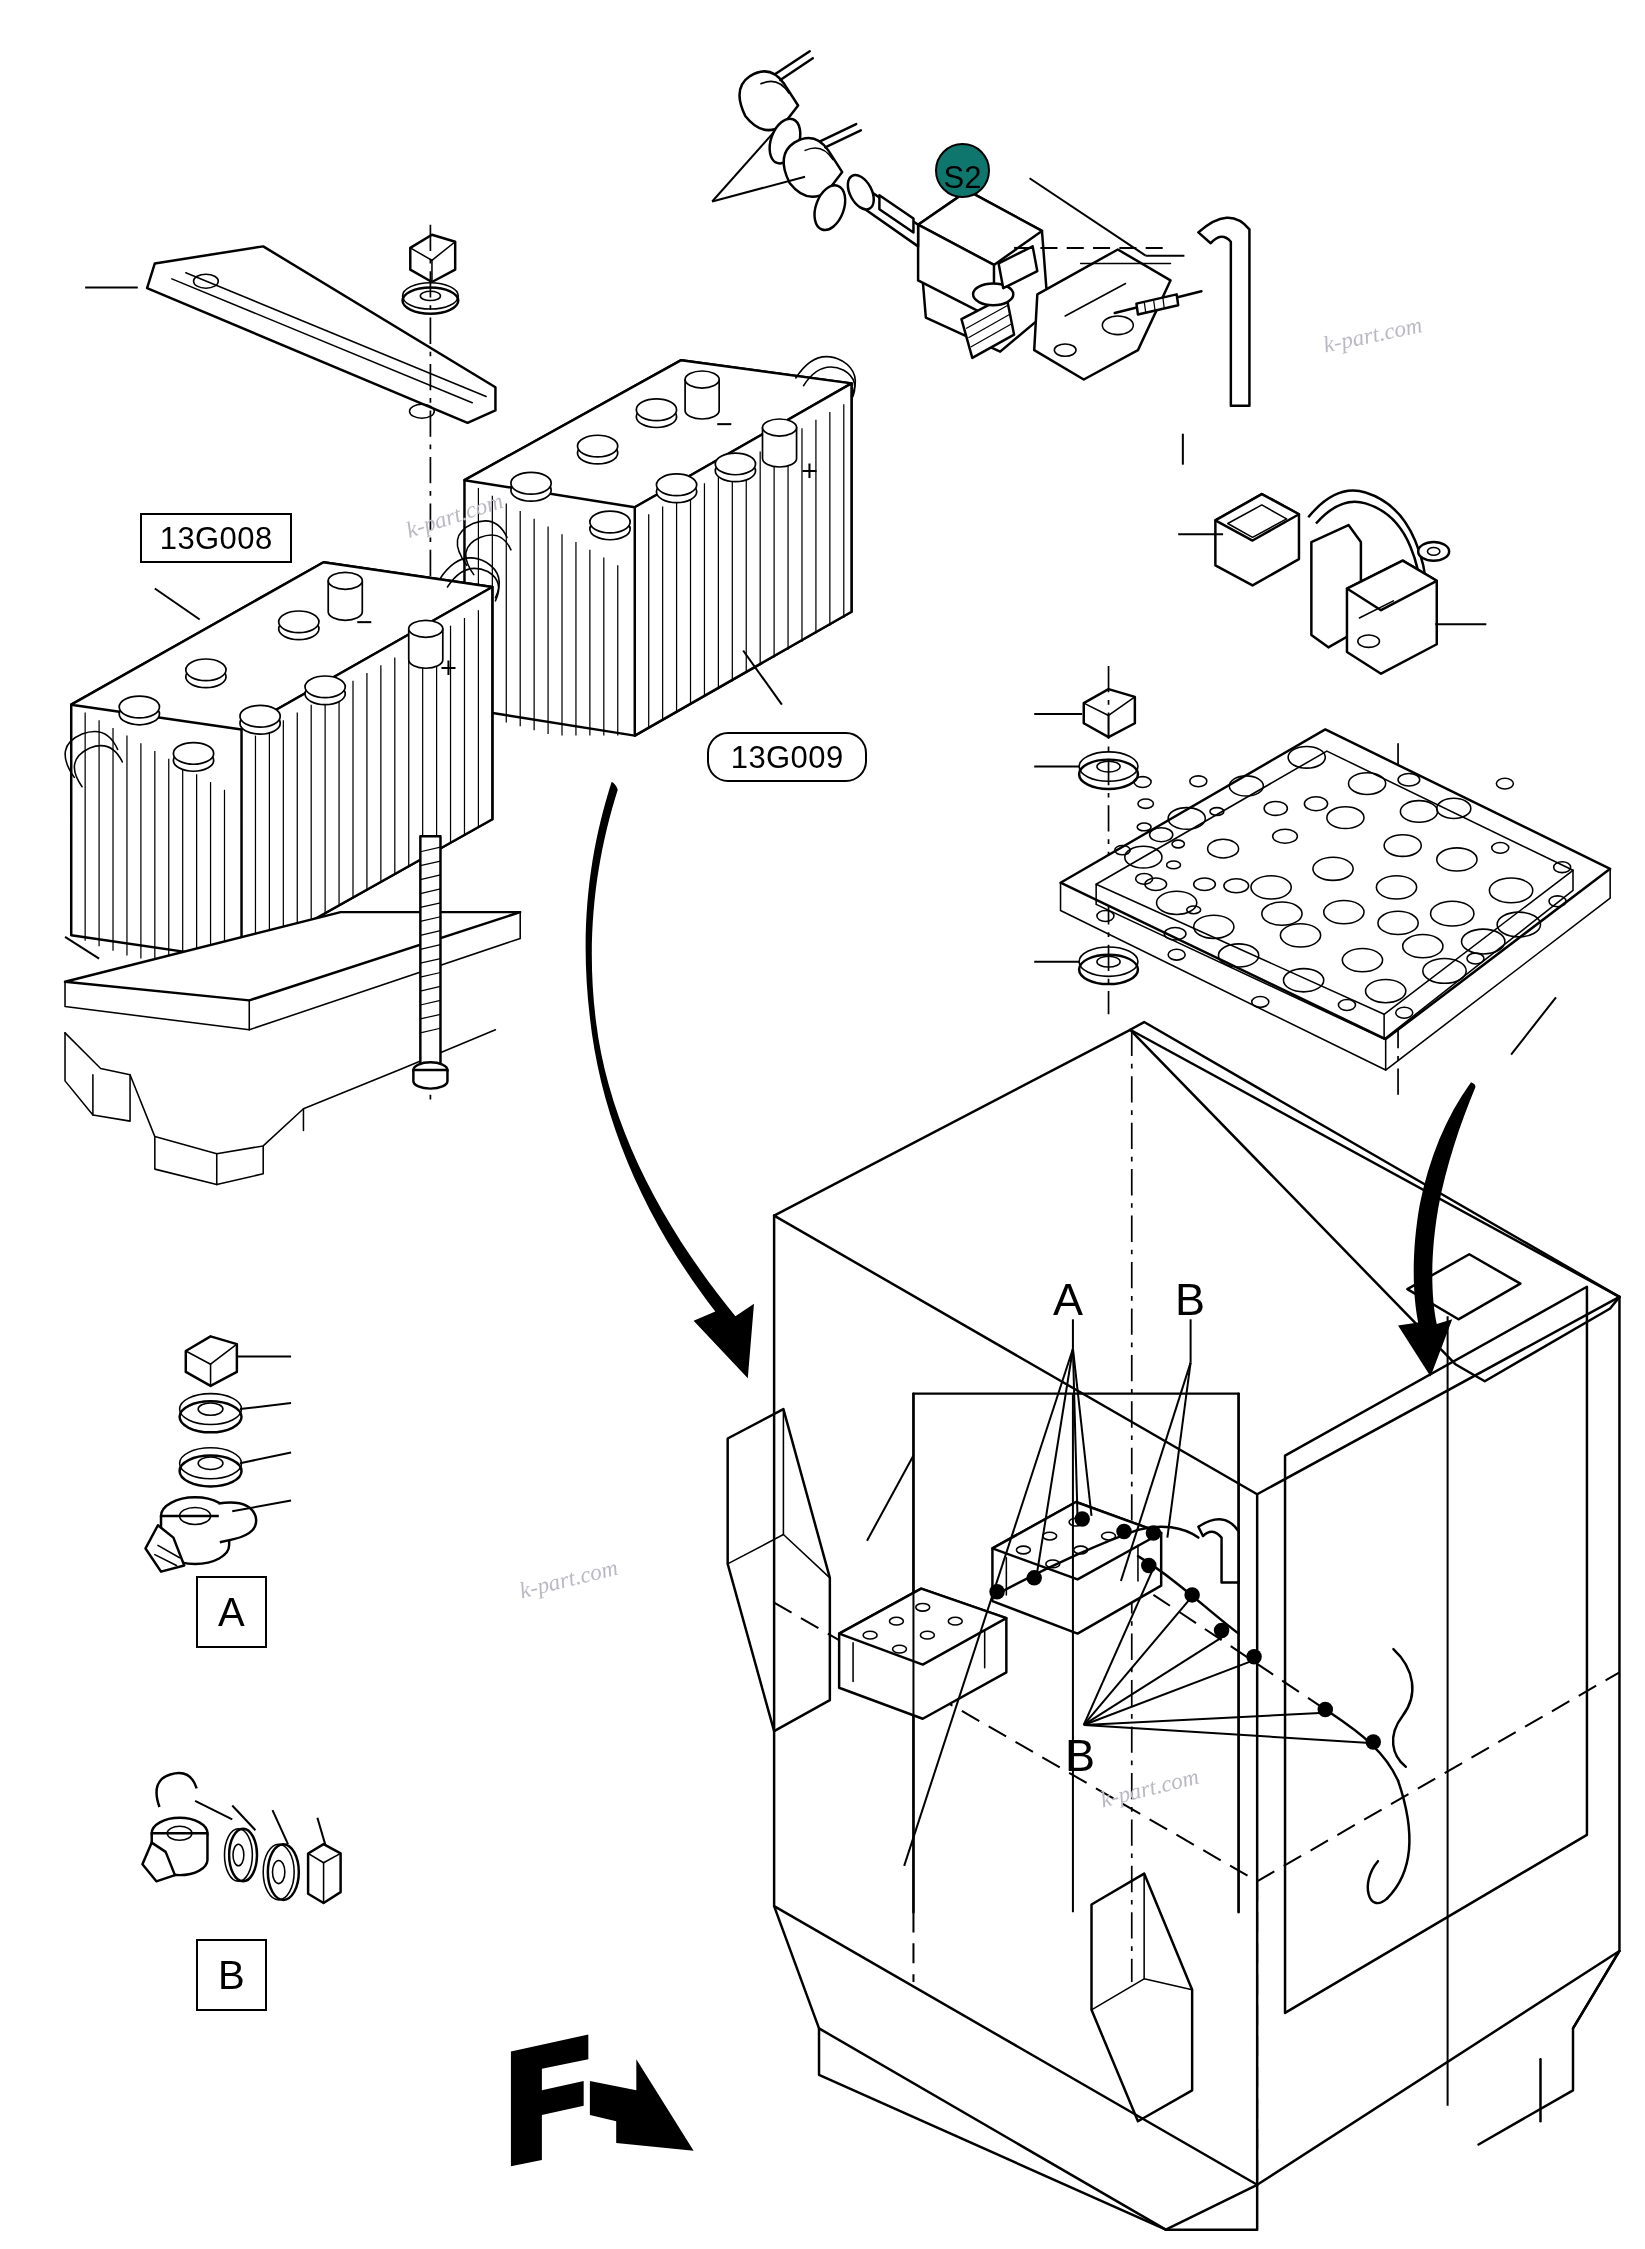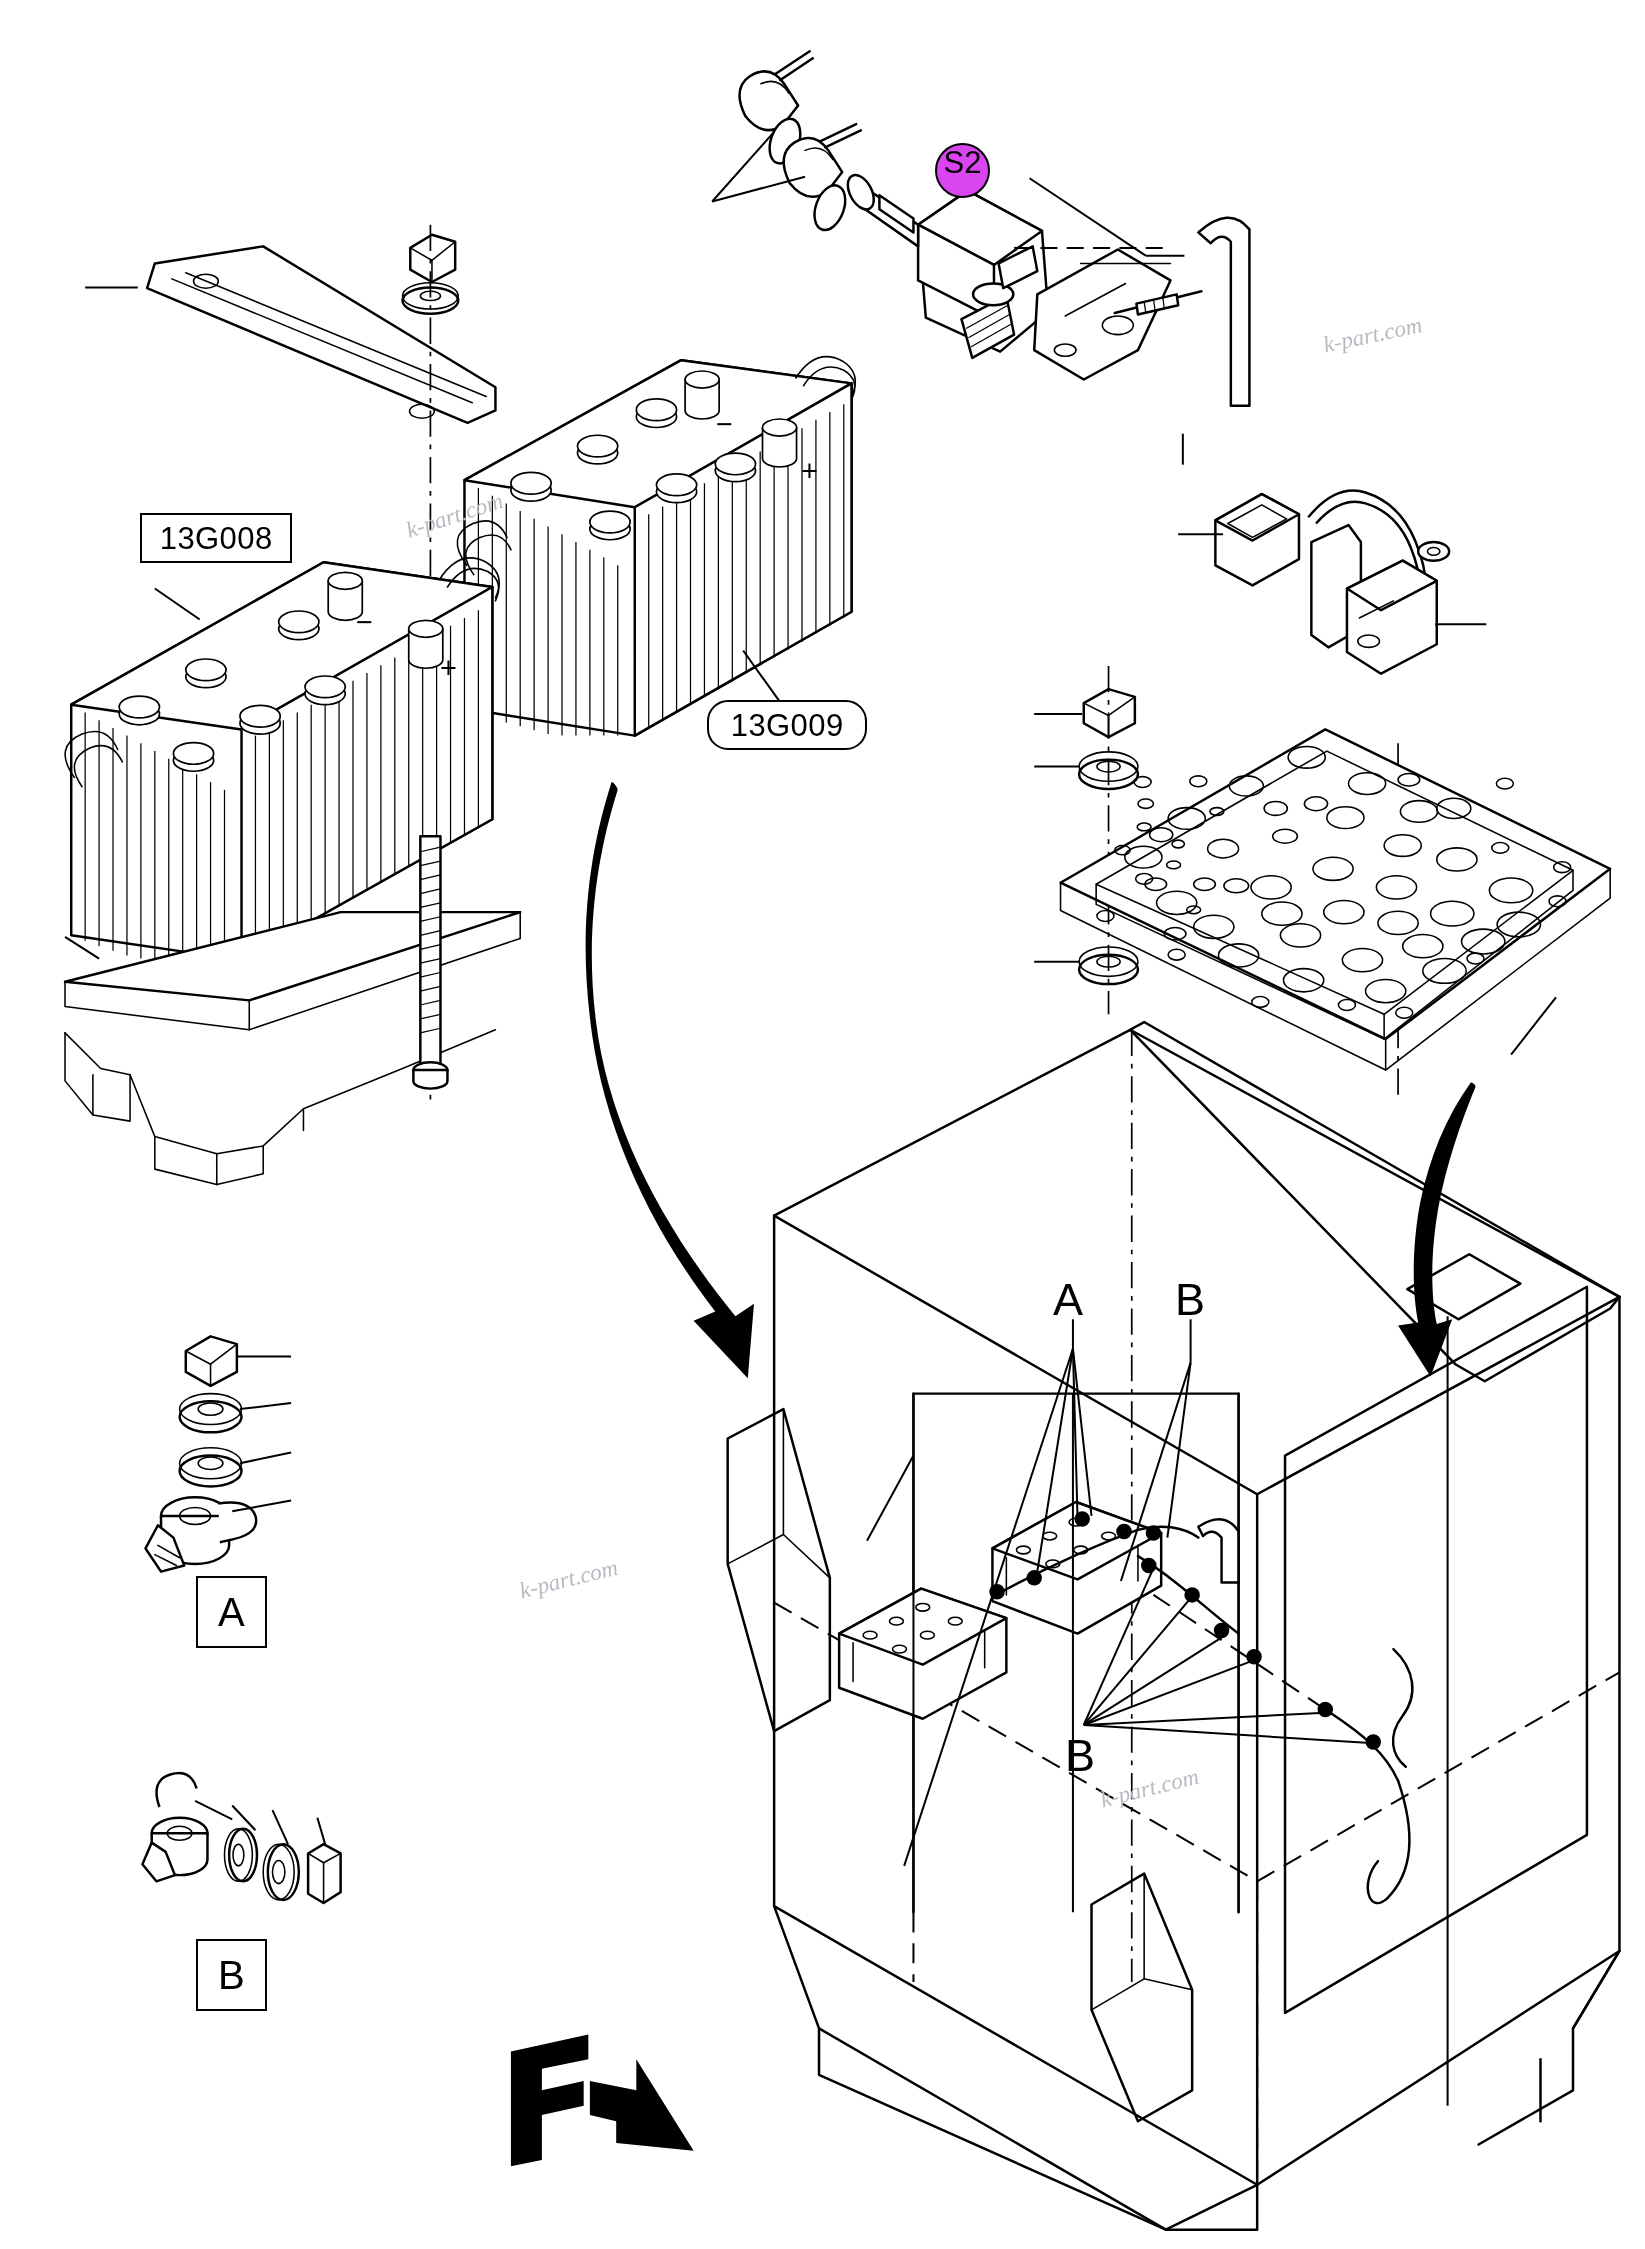--- a/index.html
+++ b/index.html
@@ -16,21 +16,21 @@
     letter-spacing:0.4px;line-height:1;
   }
   .lbl-partno{font-size:31px;padding:3.1px 7.7px;margin-left:32px;}
   .lbl-letter{font-size:40px;font-weight:400;}
   .callout-letter{
     position:absolute;font-size:45px;color:#000;
     font-family:"Liberation Sans", sans-serif;line-height:1;
   }
   .circ-tag{
     position:absolute;width:51px;height:51px;border:2.3px solid #000;
-    border-radius:50%;background:#d946ef;display:flex;align-items:flex-start;
+    border-radius:50%;background:#0f766e;display:flex;align-items:flex-end;
     justify-content:center;font-size:31px;color:#000;
   }
   .watermark{
     position:absolute;color:#b9b9c2;font-size:23px;
     font-family:"Liberation Serif", serif;font-style:italic;
     white-space:nowrap;transform-origin:left top;user-select:none;
   }
 </style>
 </head>
 <body>
@@ -658,21 +658,21 @@
     <path class="blk" d="M762,2688 L822,2700 L822,2660 L896,2778 L796,2768 L796,2740 L762,2732 Z"></path>
   </g>
 
   <line class="lead" x1="1180" y1="1880" x2="1120" y2="1990"></line>
 </svg>
 
 <div class="lbl-box lbl-partno" style="left:108px;top:513px;width:133px;height:40px;">
   <span>13G008</span>
 </div>
 
-<div class="lbl-box lbl-partno" style="left:675px;top:700px;width:141px;height:40px;border-radius:21px;">
+<div class="lbl-box lbl-partno" style="left:675px;top:732px;width:141px;height:40px;border-radius:21px;">
   <span>13G009</span>
 </div>
 
 <div class="lbl-box lbl-letter" style="left:196px;top:1576px;width:67px;height:68px;">
   <span>A</span>
 </div>
 
 <div class="lbl-box lbl-letter" style="left:196px;top:1939px;width:67px;height:68px;">
   <span>B</span>
 </div>

